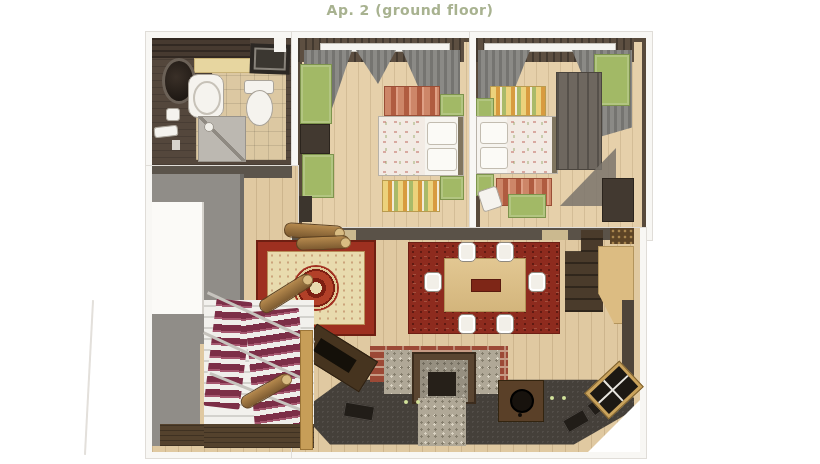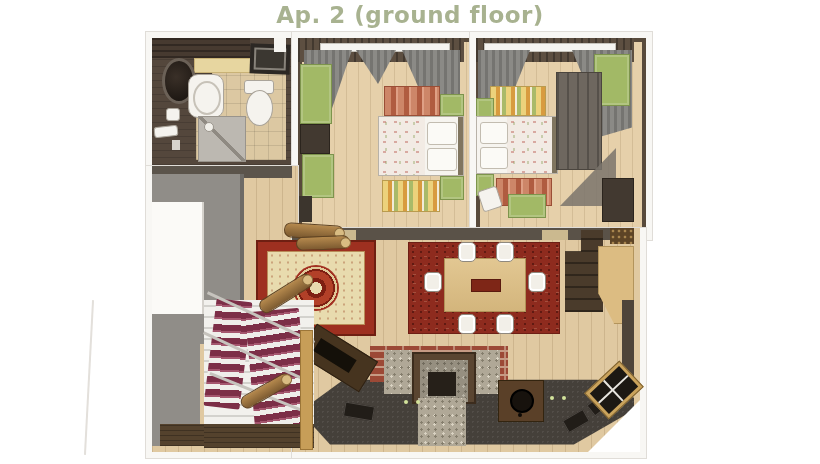--- a/index.html
+++ b/index.html
@@ -1,20 +1,20 @@
 <!DOCTYPE html>
 <html><head>
 <meta charset="utf-8">
 <style>
   html,body{margin:0;padding:0;background:#ffffff;}
   #scene{position:relative;width:820px;height:464px;background:#ffffff;overflow:hidden;
          font-family:"DejaVu Sans","Liberation Sans",sans-serif;}
   .abs{position:absolute;}
   #title{position:absolute;top:2px;left:0;right:0;text-align:center;
-         font-size:23px;font-weight:700;letter-spacing:.5px;color:#a8b290;}
+         font-size:14px;font-weight:700;letter-spacing:.5px;color:#a8b290;}
   .block{position:absolute;border:6px solid #f8f7f4;box-shadow:0 0 0 1px #e0ddd8;}
   .wood{background-color:#e0c9a1;background-image:repeating-linear-gradient(90deg,rgba(120,90,50,.18) 0 1px,transparent 1px 13px);}
   .woodb{background-color:#e6d0aa;background-image:repeating-linear-gradient(90deg,rgba(120,90,50,.16) 0 1px,transparent 1px 12px);}
   .slats{background-color:#5d4f41;background-image:repeating-linear-gradient(90deg,rgba(0,0,0,.28) 0 2px,transparent 2px 7px);}
   .slatsh{background-color:#473a30;background-image:repeating-linear-gradient(0deg,rgba(0,0,0,.3) 0 2px,transparent 2px 6px);}
   .gray-wall{background:#908d88;}
   .tile{background-color:#dcc8a2;background-image:repeating-linear-gradient(90deg,rgba(0,0,0,.1) 0 1px,transparent 1px 14px),repeating-linear-gradient(0deg,rgba(0,0,0,.1) 0 1px,transparent 1px 14px);}
   .green{background:#a2b966;border:1px solid #7d944c;box-shadow:inset 0 0 0 2px rgba(255,255,255,.18);}
   .white-f{background:#f5f3ee;border:1px solid #aaa49a;border-radius:3px;}
   .curtain{background-color:#8b8a86;background-image:repeating-linear-gradient(90deg,rgba(0,0,0,.16) 0 3px,transparent 3px 7px);}

